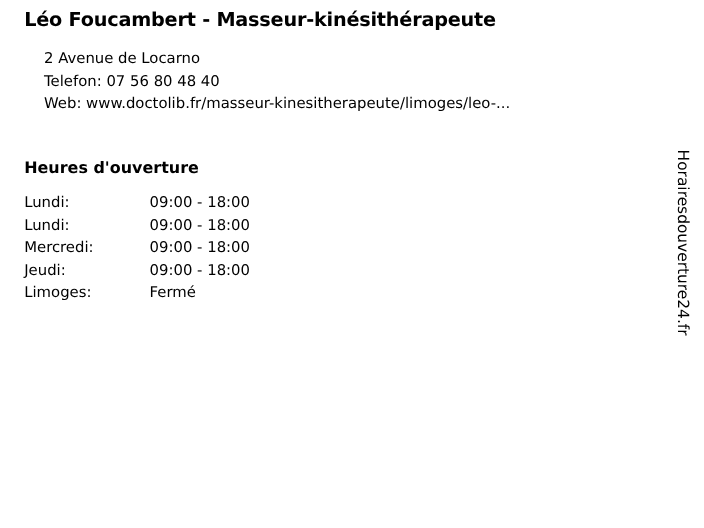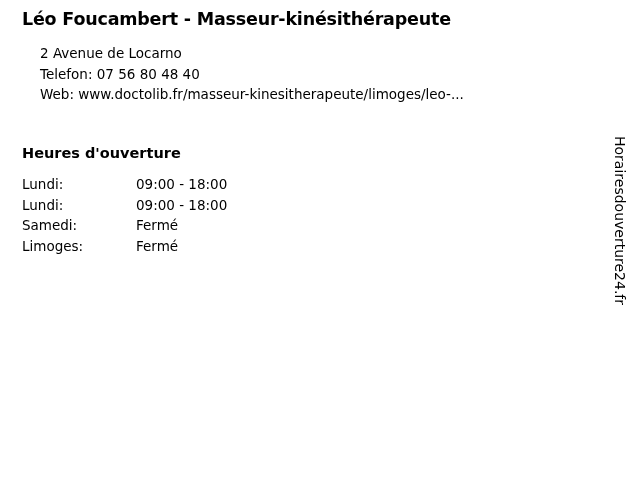--- a/index.html
+++ b/index.html
@@ -101,22 +101,26 @@
     <tbody>
       <tr>
         <td class="day-cell">Lundi:</td>
         <td class="time-cell">09:00 - 18:00</td>
       </tr>
       <tr>
         <td class="day-cell">Lundi:</td>
         <td class="time-cell">09:00 - 18:00</td>
       </tr>
       <tr>
-        <td class="day-cell">Samedi:</td>
-        <td class="time-cell">Fermé</td>
+        <td class="day-cell">Mercredi:</td>
+        <td class="time-cell">09:00 - 18:00</td>
+      </tr>
+      <tr>
+        <td class="day-cell">Jeudi:</td>
+        <td class="time-cell">09:00 - 18:00</td>
       </tr>
       <tr>
         <td class="day-cell">Limoges:</td>
         <td class="time-cell">Fermé</td>
       </tr>
     </tbody>
   </table>
 
   <div class="vertical-brand">Horairesdouverture24.fr</div>
 

